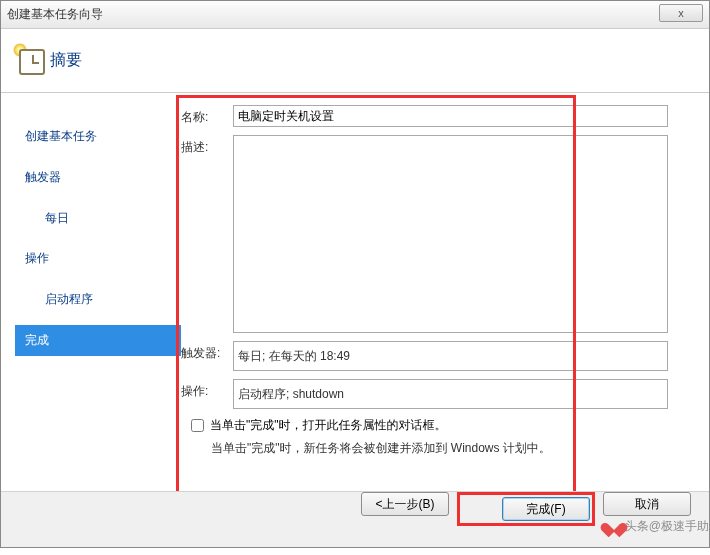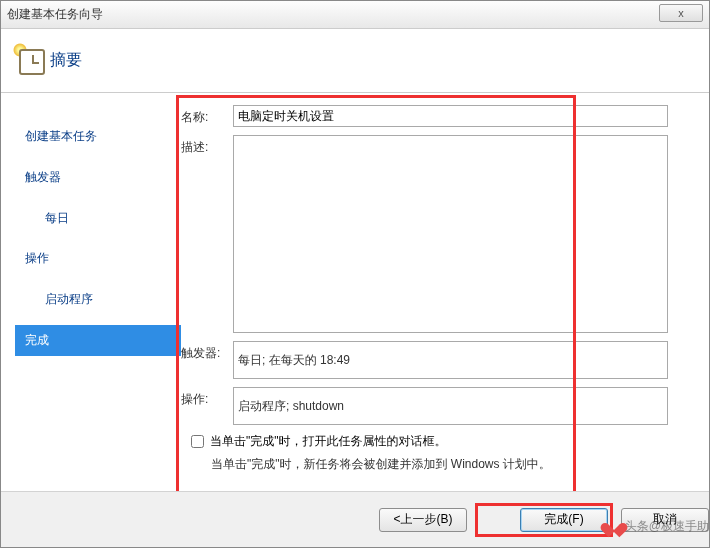--- a/index.html
+++ b/index.html
@@ -141,21 +141,21 @@
       border: 1px solid #a9a9a9;
       background: #fff;
       resize: none;
       font-family: inherit;
       font-size: 12px;
       padding: 2px 4px;
     }
     .readonly-input {
       flex: 1;
       max-width: 435px;
-      height: 38px;
+      height: 30px;
       border: 1px solid #a9a9a9;
       padding: 2px 4px;
       font-size: 12px;
       background: #fff;
       color: #333;
     }
     .checkbox-row {
       display: flex;
       align-items: center;
       gap: 6px;
@@ -168,21 +168,22 @@
       font-size: 12px;
     }
     .footer {
       position: absolute;
       bottom: 0; left: 0; right: 0;
       height: 56px;
       background: #f0f0f0;
       border-top: 1px solid #d3d3d3;
       display: flex;
       justify-content: flex-end;
-      align-items: center;
+      align-items: flex-start;
+      padding-right: 18px;
       gap: 8px;
     }
     .btn {
       min-width: 88px;
       height: 24px;
       border: 1px solid #8d8d8d;
       border-radius: 3px;
       background: linear-gradient(#fafafa,#e4e4e4);
       font-size: 12px;
       font-family: inherit;

